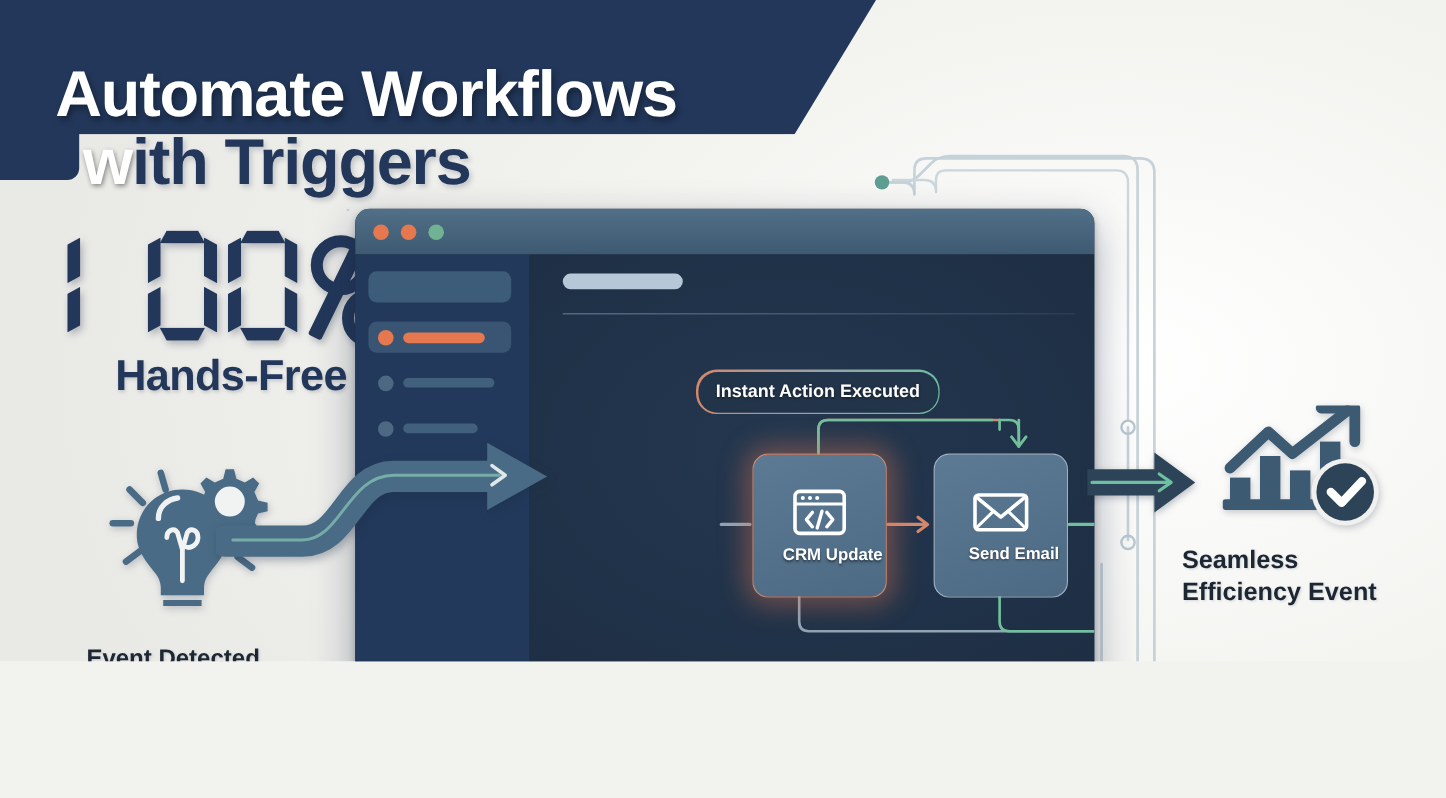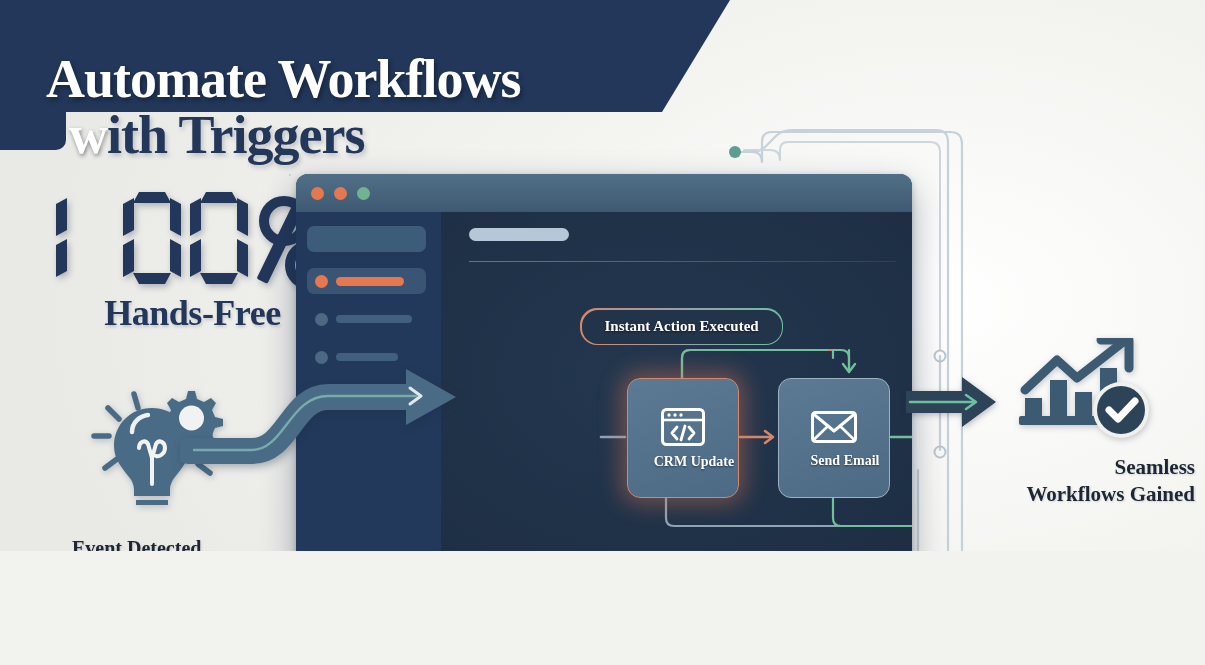--- a/index.html
+++ b/index.html
@@ -4,21 +4,20 @@
 <style>
   html,body{margin:0;padding:0;}
   body{
     width:1205px;height:665px;overflow:hidden;
     font-family:"Liberation Sans",sans-serif;
     background:#f2f2ee;
   }
   #stage{position:relative;width:1205px;height:551px;overflow:hidden;
     background:
       radial-gradient(ellipse 900px 600px at 78% 55%, #ffffff 0%, #f4f4f1 45%, #e9e9e6 100%);
-    font-family: Liberation Serif, serif;
   }
   
   .banner{position:absolute;left:0;top:0;width:760px;height:112px;
     background:#22375a;
     clip-path:polygon(0 0, 730px 0, 662px 112px, 0 112px);
     z-index:2;}
   .banner-tab{position:absolute;left:0;top:104px;width:66px;height:46px;
     background:#22375a;border-bottom-right-radius:10px;z-index:2;}
   .title1{position:absolute;left:46px;top:48px;z-index:4;
     font-size:54px;font-weight:bold;color:#ffffff;letter-spacing:-1px;
@@ -107,21 +106,21 @@
   .card.c2{left:337px;top:166px;border-color:#9fb1c0;}
   .card-label{font-size:14px;font-weight:bold;color:#ffffff;
        text-shadow:0 1px 2px rgba(0,0,0,.5);margin-left:22px;}
   
   .outarrow{position:absolute;left:906px;top:373px;z-index:4;
        filter:drop-shadow(1px 2px 3px rgba(30,45,70,.30));}
   
   .result{position:absolute;left:985px;top:338px;width:210px;z-index:3;}
   .result svg{display:block;margin:0 auto;
        filter:drop-shadow(1px 2px 3px rgba(60,70,90,.28));}
-  .result-cap{text-align:right;margin-top:6px;font-size:21px;font-weight:bold;
+  .result-cap{text-align:left;margin-top:6px;font-size:21px;font-weight:bold;
        color:#1d2733;line-height:1.28;text-shadow:1px 1px 2px rgba(120,130,145,.28);}
 </style>
 </head>
 <body>
 
 <div id="stage">
 
   <svg class="traces" width="1205" height="665">
     <g fill="none" stroke="#c6d2da" stroke-width="2.2" stroke-linecap="round" stroke-linejoin="round">
       <path d="M735,152 L752,152 Q762,152 762,162 L762,142 Q762,132 772,132 L950,132 Q962,132 962,144 L962,560 Q962,572 950,572 L760,572"></path>
@@ -312,17 +311,17 @@
         <rect x="95" y="30" width="17" height="52"></rect>
       </g>
       <path d="M20,52 L52,22 L72,40 L118,4" fill="none" stroke="#3d5a73" stroke-width="9" stroke-linecap="round" stroke-linejoin="round"></path>
       <path d="M96,2 L124,2 L124,30" fill="none" stroke="#3d5a73" stroke-width="9" stroke-linecap="round" stroke-linejoin="round"></path>
       <circle cx="116" cy="72" r="28" fill="#f0f1ef"></circle>
       <circle cx="116" cy="72" r="24" fill="#2c4358"></circle>
       <path d="M104,72 L113,81 L130,63" fill="none" stroke="#ffffff" stroke-width="7" stroke-linecap="round" stroke-linejoin="round"></path>
     </svg>
     <div class="result-cap">
       <div>Seamless</div>
-      <div>Workflows Gained</div>
+      <div>Efficiency Event</div>
     </div>
   </div>
 
 </div>
 
 </body></html>

